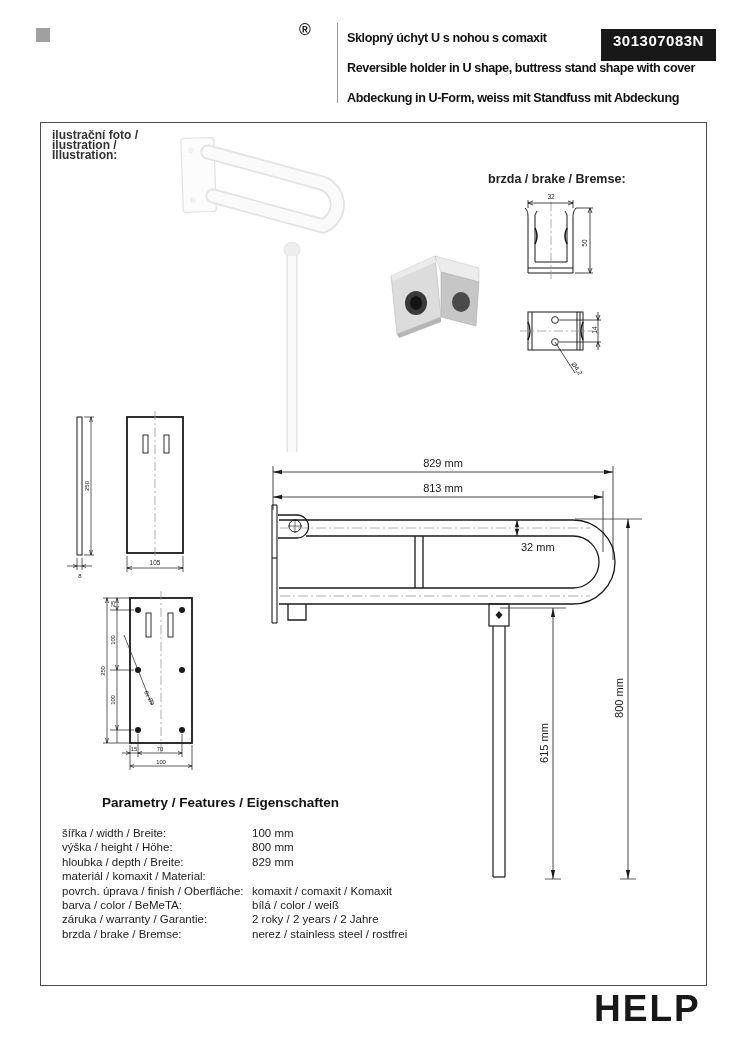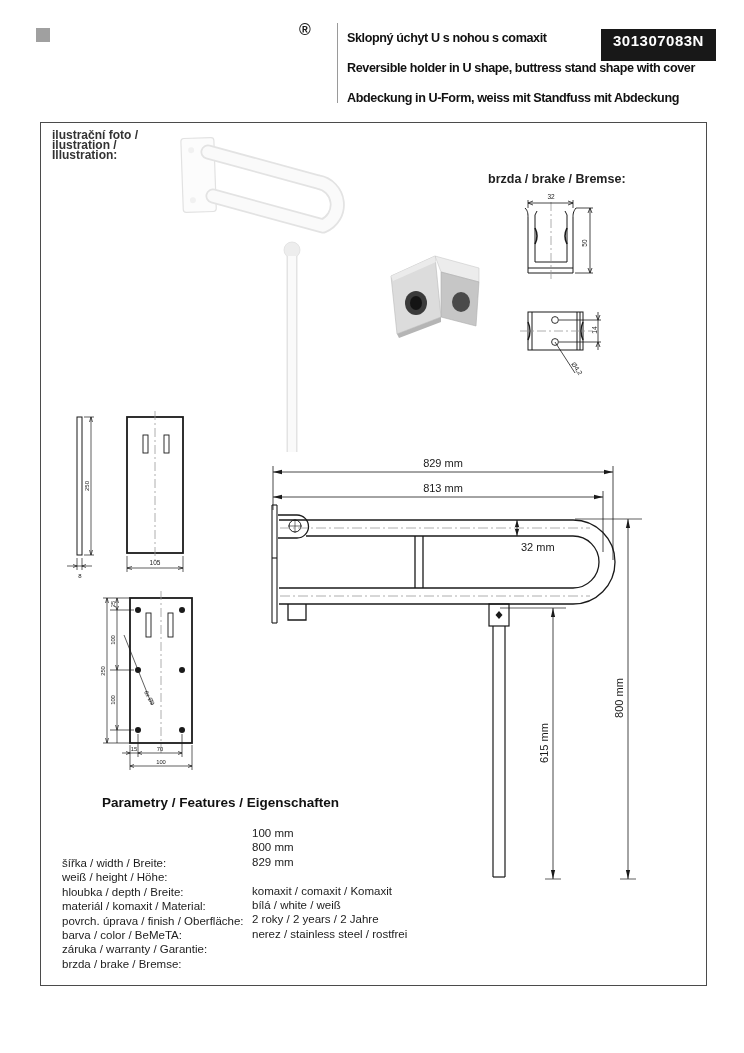--- a/index.html
+++ b/index.html
@@ -23,21 +23,21 @@
   #frame{left:40px;top:122px;width:665px;height:862px;border:1px solid #4b4b4b;}
 
   #photo-caption{left:52px;top:130px;font-size:12px;font-weight:bold;color:#333;line-height:10px;}
 
   #brake-label{left:488px;top:172px;font-size:12.5px;font-weight:600;color:#222;}
 
   
   #param-heading{left:62px;top:795px;font-size:13.5px;font-weight:bold;color:#111;padding-left:40px;}
   #param-table{left:62px;top:826px;width:420px;font-size:11.5px;color:#1c1c1c;}
   .param-row{display:flex;height:14.4px;line-height:14.4px;}
-  .param-label{width:190px;margin-top:30px;}
+  .param-label{width:190px;}
   .param-value{width:230px;}
 
   #help-logo{left:594px;top:988px;font-size:37px;font-weight:800;letter-spacing:2px;color:#181818;}
 
   svg text{font-family:"Liberation Sans", sans-serif;fill:#1a1a1a;}
   .dimtxt{font-size:11px;}
   .dimtxt-s{font-size:6.5px;}
 </style>
 </head>
 <body>
@@ -330,42 +330,43 @@
     <text class="dimtxt" x="373" y="250" text-anchor="middle" transform="rotate(-90 373 250)">800 mm</text>
   </svg>
 
   <div class="abs" id="param-heading">Parametry / Features / Eigenschaften</div>
   <div class="abs" id="param-table">
     <div class="param-row">
       <span class="param-label">šířka / width / Breite:</span>
       <span class="param-value">100 mm</span>
     </div>
     <div class="param-row">
-      <span class="param-label">weiß / height / Höhe:</span>
+      <span class="param-label">výška / height / Höhe:</span>
       <span class="param-value">800 mm</span>
     </div>
     <div class="param-row">
       <span class="param-label">hloubka / depth / Breite:</span>
       <span class="param-value">829 mm</span>
     </div>
     <div class="param-row">
       <span class="param-label">materiál / komaxit / Material:</span>
     </div>
     <div class="param-row">
       <span class="param-label">povrch. úprava / finish / Oberfläche:</span>
       <span class="param-value">komaxit / comaxit / Komaxit</span>
     </div>
     <div class="param-row">
       <span class="param-label">barva / color / BeMeTA:</span>
-      <span class="param-value">bílá / white / weiß</span>
+      <span class="param-value">bílá / color / weiß</span>
     </div>
     <div class="param-row">
       <span class="param-label">záruka / warranty / Garantie:</span>
       <span class="param-value">2 roky / 2 years / 2 Jahre</span>
     </div>
     <div class="param-row">
       <span class="param-label">brzda / brake / Bremse:</span>
       <span class="param-value">nerez / stainless steel / rostfrei</span>
     </div>
   </div>
 
+  <div class="abs" id="help-logo">HELP</div>
 
 </div>
 
 </body></html>

